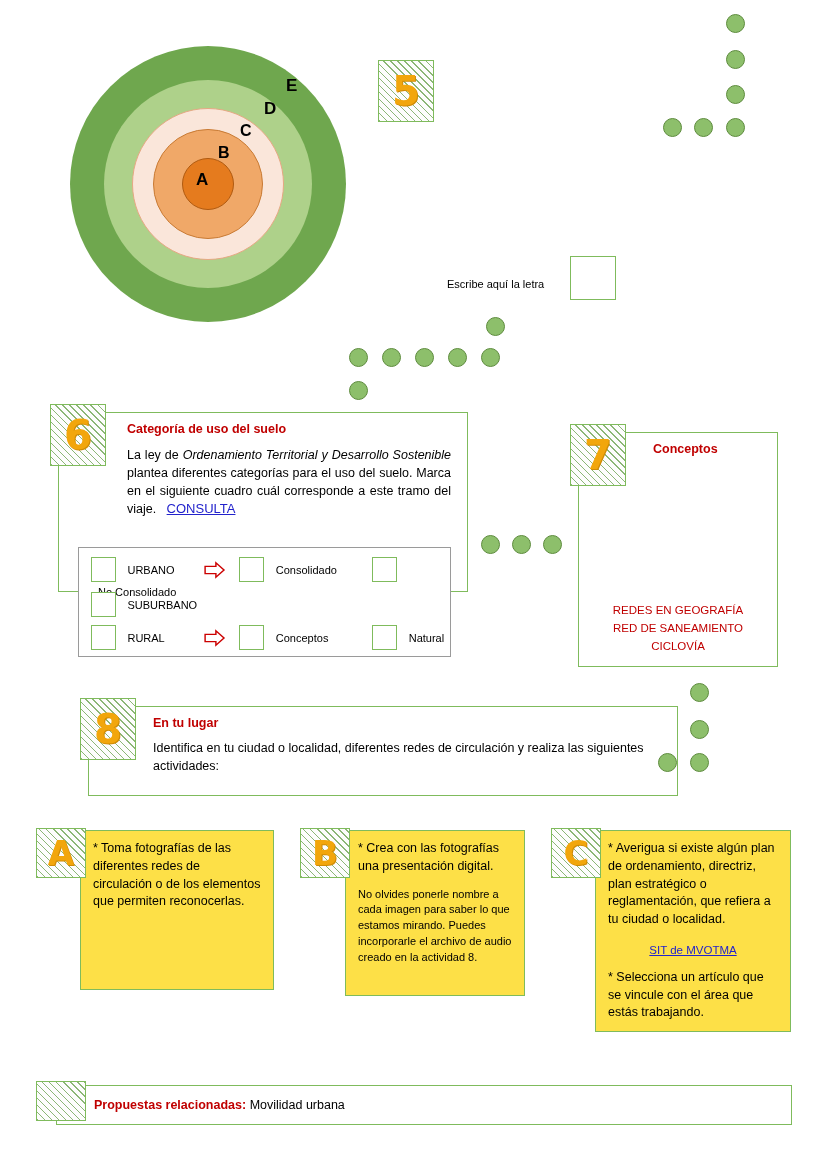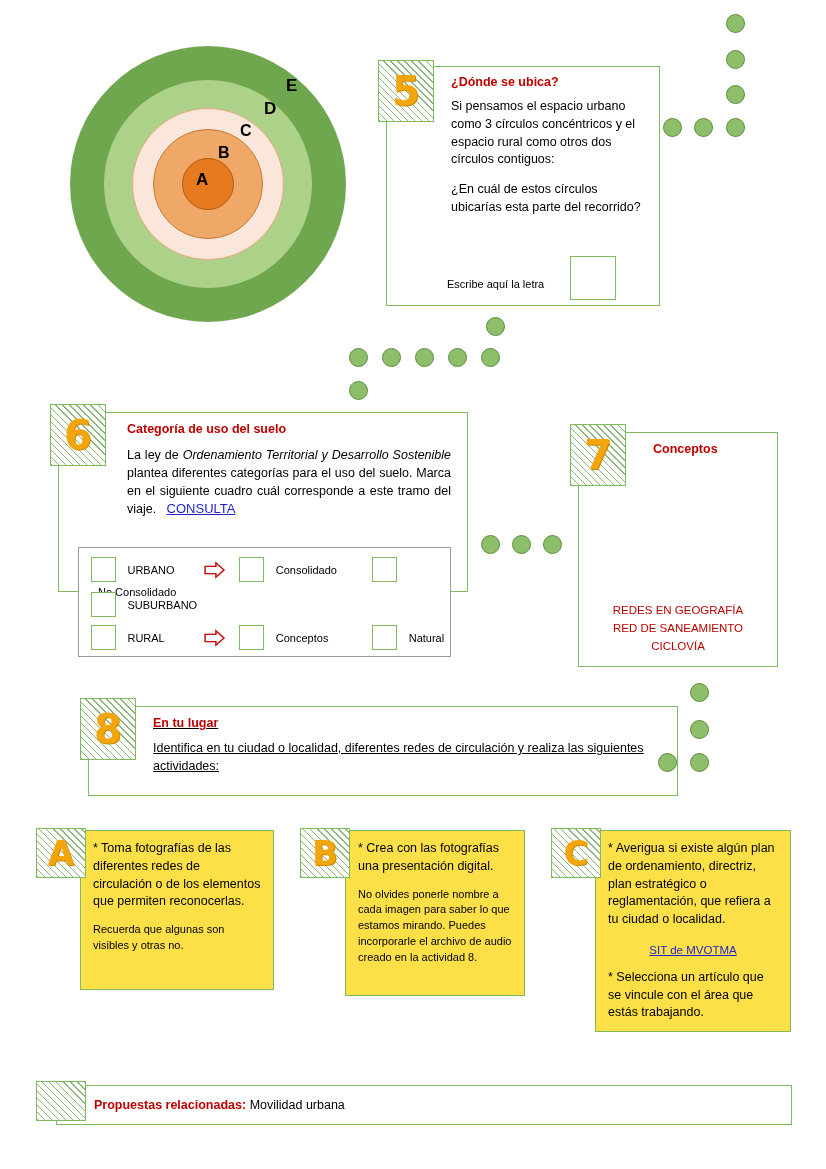--- a/index.html
+++ b/index.html
@@ -112,21 +112,21 @@
   #badge7{left:570px;top:424px;width:56px;height:62px;font-size:40px;}
   #box7 .inner{padding:9px 12px 0 58px;}
   #conceptlist{
     position:absolute;left:584px;top:602px;width:188px;
     color:#C00000;font-size:11.5px;text-align:center;line-height:1.55;
   }
 
   
   #box8{left:88px;top:706px;width:590px;height:90px;}
   #badge8{left:80px;top:698px;width:56px;height:62px;font-size:40px;}
-  #box8 .inner{padding:9px 16px 0 64px;text-decoration:underline;}
+  #box8 .inner{padding:9px 16px 0 64px;}
 
   
   .abox{position:absolute;border:1.5px solid #7FBB5C;background:#fde047;box-sizing:border-box;}
   .abadge{
     position:absolute;box-sizing:border-box;
     border:1.5px solid #7FBB5C;
     background-color:#fdfdfd;
     background-image:repeating-linear-gradient(45deg,
         rgba(120,170,95,.85) 0px, rgba(120,170,95,.85) 1px,
         rgba(255,255,255,0) 1px, rgba(255,255,255,0) 5px);
@@ -169,27 +169,20 @@
     <div class="ring ring-a"></div>
     <span class="ring-label lab-a">A</span>
     <span class="ring-label lab-b">B</span>
     <span class="ring-label lab-c">C</span>
     <span class="ring-label lab-d">D</span>
     <span class="ring-label lab-e">E</span>
   </div>
 
   <div id="dot-layer"></div>
 
-  <div class="box" id="box5">
-    <div class="inner">
-      <div class="btitle t">¿Dónde se ubica?</div>
-      <p class="btext">Si pensamos el espacio urbano como 3 círculos concéntricos y el espacio rural como otros dos círculos contiguos:</p>
-      <p class="btext">¿En cuál de estos círculos ubicarías esta parte del recorrido?</p>
-    </div>
-  </div>
   <div class="badge" id="badge5">5</div>
   <span id="escribe">Escribe aquí la letra</span>
   <div id="answerbox"></div>
 
   <div class="box" id="box6">
     <div class="inner">
       <div class="btitle t" style="margin-bottom:11px;">Categoría de uso del suelo</div>
       <div class="btext just"><span>La ley de </span><i>Ordenamiento Territorial y Desarrollo Sostenible</i><span> plantea diferentes categorías para el uso del suelo. Marca en el siguiente cuadro cuál corresponde a este tramo del viaje.</span> &nbsp;&nbsp;<a href="#" class="link">CONSULTA</a></div>
     </div>
   </div>
@@ -243,21 +236,20 @@
     <div class="inner">
       <div class="btitle t" style="margin-bottom:10px;">En tu lugar</div>
       <div class="btext">Identifica en tu ciudad o localidad, diferentes redes de circulación y realiza las siguientes actividades:</div>
     </div>
   </div>
   <div class="badge" id="badge8">8</div>
 
   <div class="abox" id="aboxA">
     <div class="inner">
       <p class="btext">* Toma fotografías de las diferentes redes de circulación o de los elementos que permiten reconocerlas.</p>
-      <p class="small">Recuerda que algunas son visibles y otras no.</p>
     </div>
   </div>
   <div class="abadge" id="abadgeA">A</div>
 
   <div class="abox" id="aboxB">
     <div class="inner">
       <p class="btext">* Crea con las fotografías una presentación digital.</p>
       <p class="small">No olvides ponerle nombre a cada imagen para saber lo que estamos mirando. Puedes incorporarle el archivo de audio creado en la actividad 8.</p>
     </div>
   </div>

